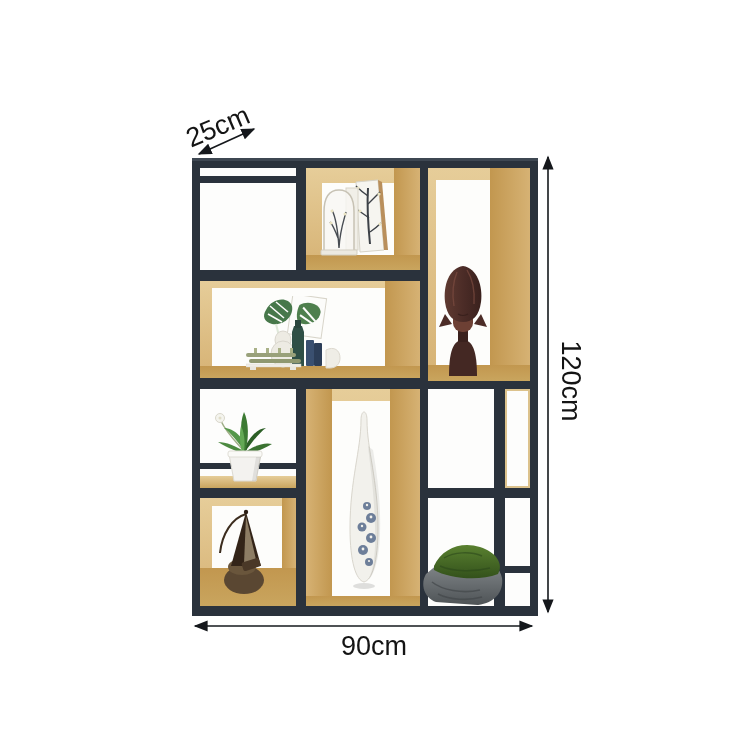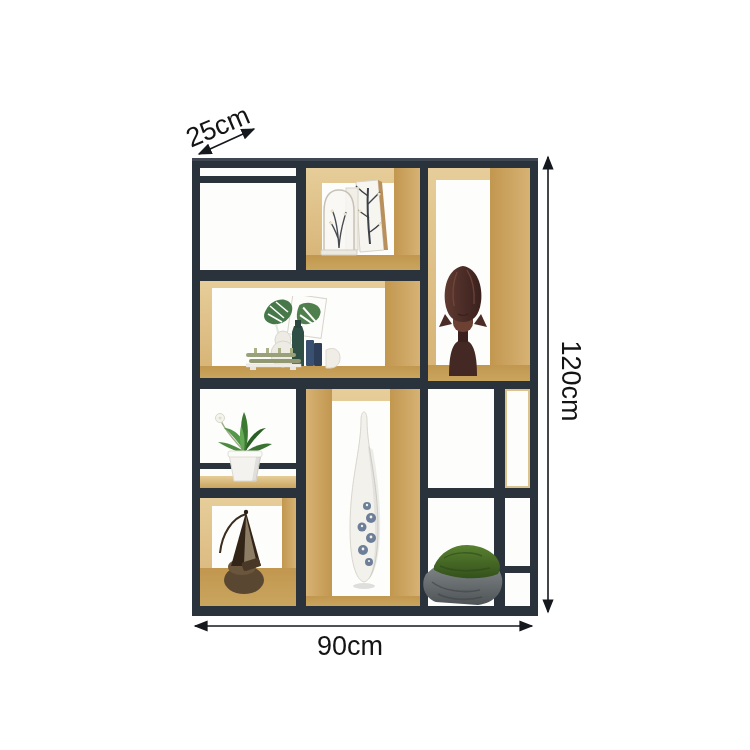--- a/index.html
+++ b/index.html
@@ -36,21 +36,21 @@
         <path d="M0,0 L10,4 L0,8 Z" fill="#15181c"></path>
       </marker>
     </defs>
     <line x1="199" y1="154" x2="254" y2="129" stroke="#15181c" stroke-width="1.6" marker-start="url(#ah)" marker-end="url(#ah)"></line>
     <line x1="548" y1="157" x2="548" y2="612" stroke="#15181c" stroke-width="1.6" marker-start="url(#ah)" marker-end="url(#ah)"></line>
     <line x1="195" y1="626" x2="532" y2="626" stroke="#15181c" stroke-width="1.6" marker-start="url(#ah)" marker-end="url(#ah)"></line>
   </svg>
 
   <div class="dim-label depth" style="left:218px;top:127px;">25cm</div>
   <div class="dim-label height" style="left:570px;top:381px;">120cm</div>
-  <div class="dim-label" style="left:350px;top:646px;">90cm</div>
+  <div class="dim-label" style="left:374px;top:646px;">90cm</div>
 
   <div class="shelf">
     <div class="frame-top-face"></div>
 
     <div class="cell" style="left:8px;top:10px;width:96px;height:102px;">
       <div class="rail" style="left:0;top:8px;width:96px;height:7px;"></div>
     </div>
 
     <div class="wood" style="left:114px;top:10px;width:114px;height:102px;">
       <div class="wall-r" style="right:0;width:26px;"></div>

